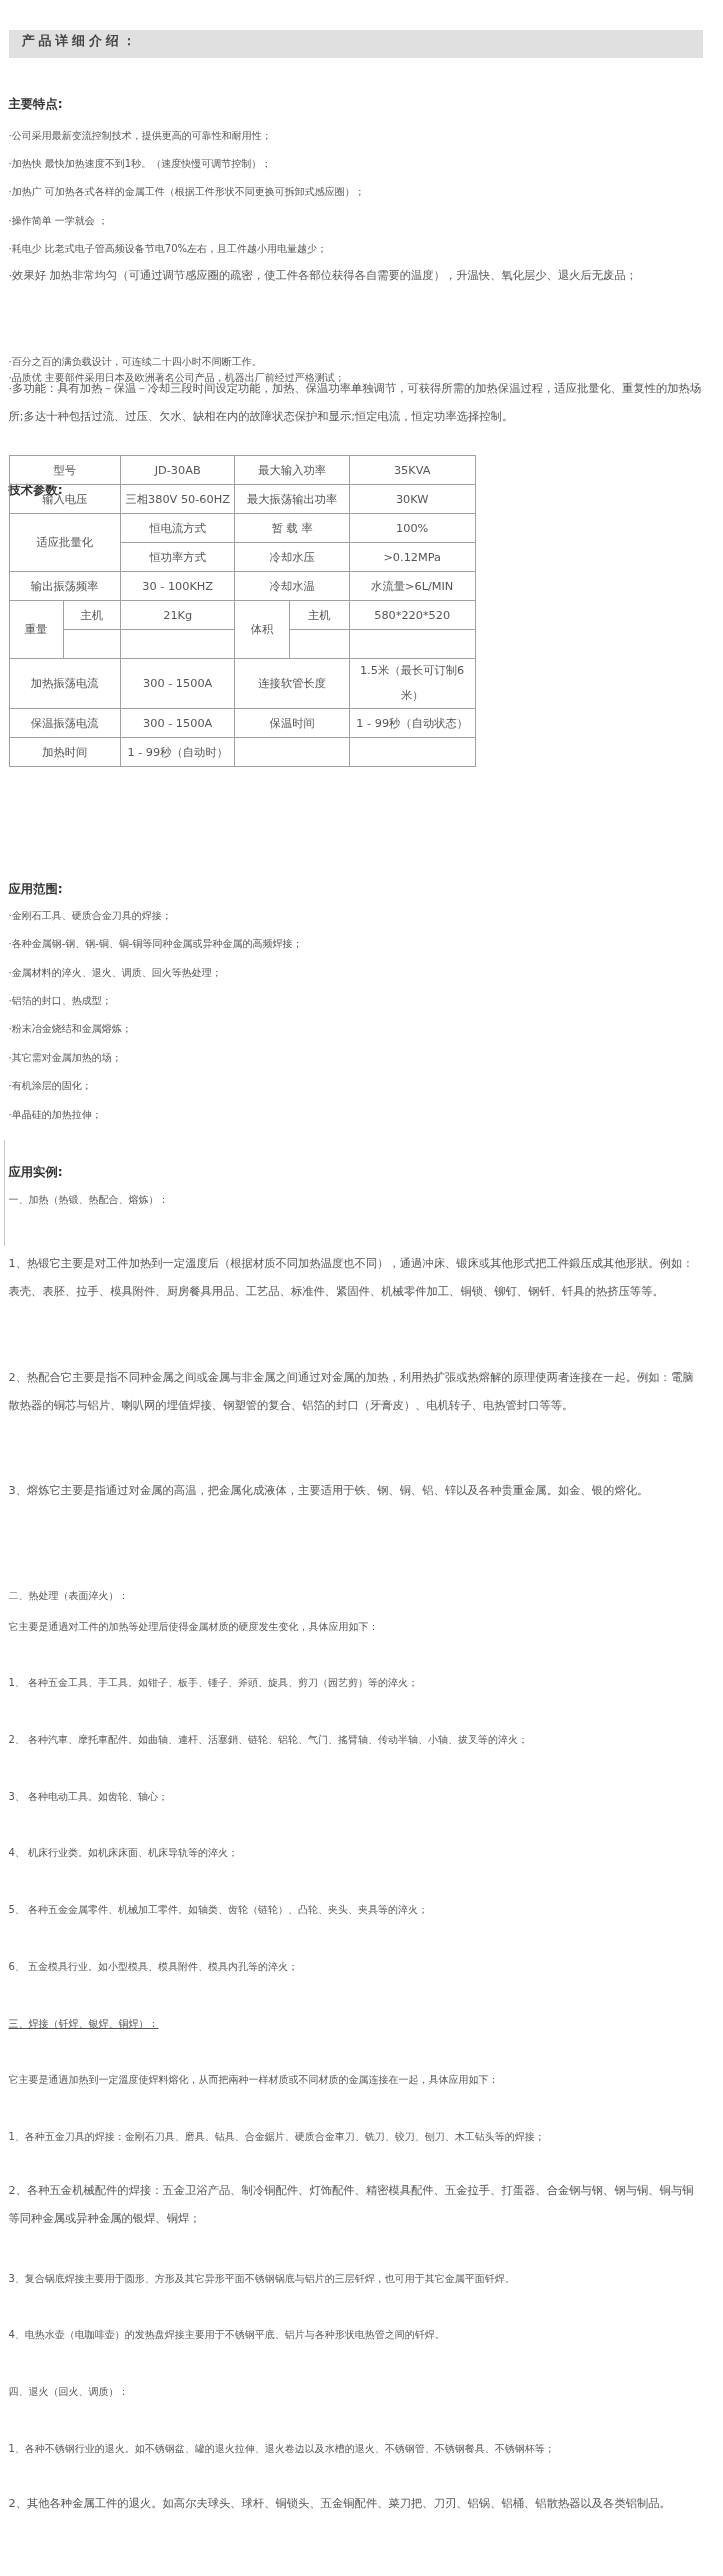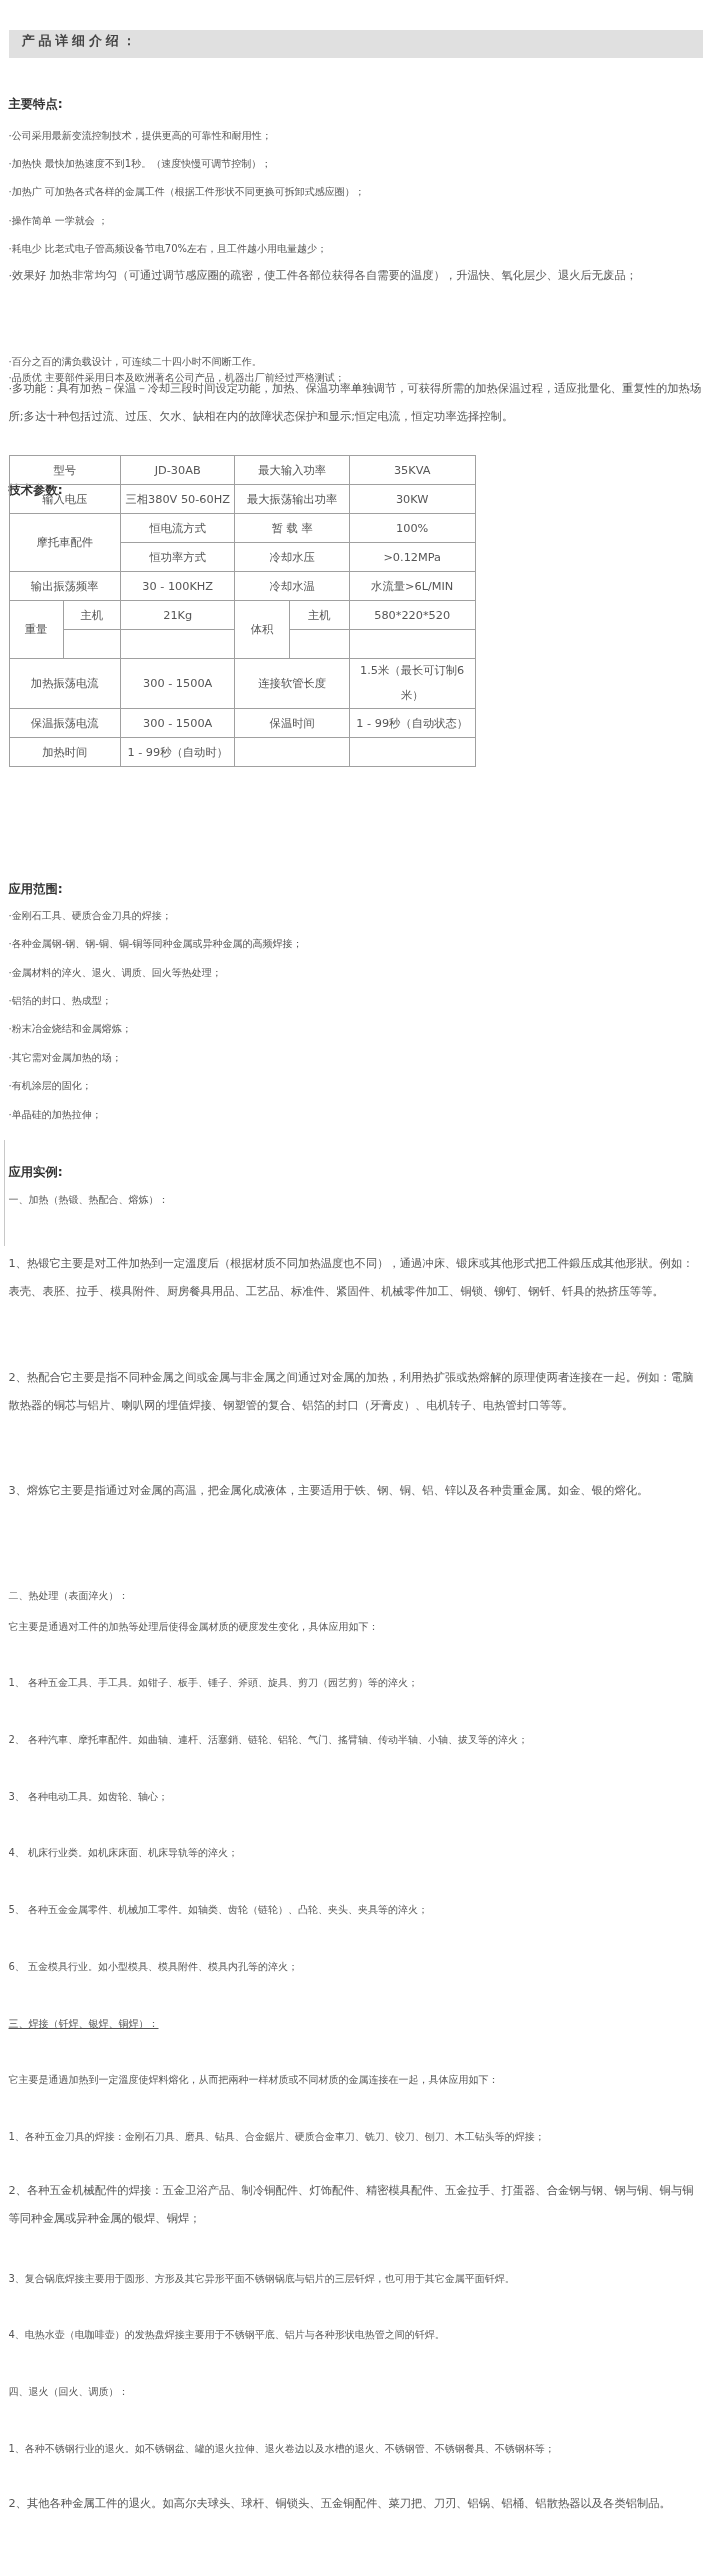--- a/index.html
+++ b/index.html
@@ -51,21 +51,21 @@
     <td colspan="2">最大输入功率</td>
     <td>35KVA</td>
   </tr>
   <tr>
     <td colspan="2">输入电压</td>
     <td>三相380V 50-60HZ</td>
     <td colspan="2">最大振荡输出功率</td>
     <td>30KW</td>
   </tr>
   <tr>
-    <td colspan="2" rowspan="2">摩托車配件</td>
+    <td colspan="2" rowspan="2">适应批量化</td>
     <td>恒电流方式</td>
     <td colspan="2">暂 载 率</td>
     <td>100%</td>
   </tr>
   <tr>
     <td>恒功率方式</td>
     <td colspan="2">冷却水压</td>
     <td>&gt;0.12MPa</td>
   </tr>
   <tr>

